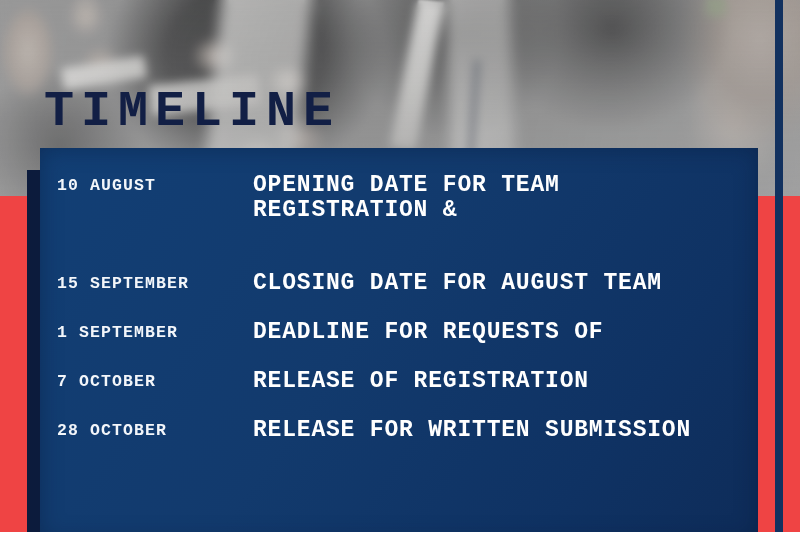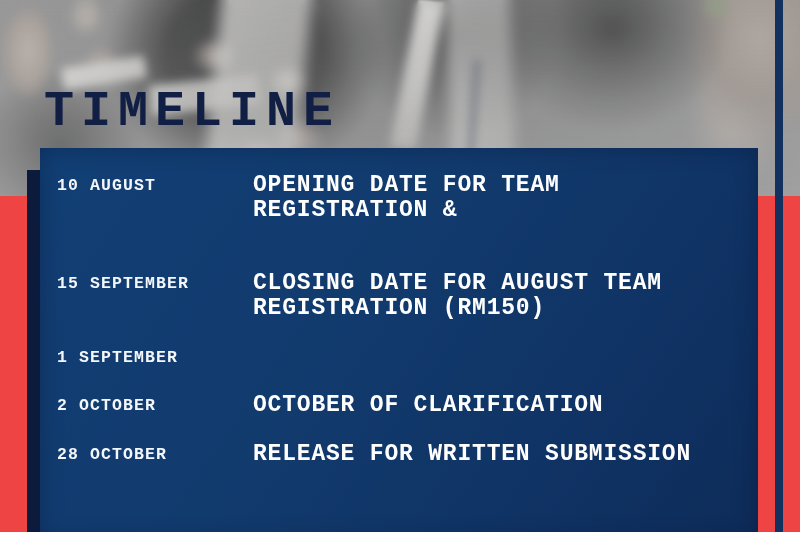--- a/index.html
+++ b/index.html
@@ -227,34 +227,34 @@
         </div>
       </div>
 
       <div class="row">
       </div>
 
       <div class="row">
         <div class="row-date">15 SEPTEMBER</div>
         <div class="row-desc">
           <span class="l1">CLOSING DATE FOR AUGUST TEAM</span>
-          <span class="l2">REGISTRATION (RM150)</span>
         </div>
       </div>
 
       <div class="row">
         <div class="row-date">1 SEPTEMBER</div>
         <div class="row-desc">
-        </div>
-      </div>
-
-      <div class="row">
-        <div class="row-date">2 OCTOBER</div>
-        <div class="row-desc">
-          <span class="l1">OCTOBER OF CLARIFICATION</span>
+          <span class="l1">DEADLINE FOR REQUESTS OF</span>
+        </div>
+      </div>
+
+      <div class="row">
+        <div class="row-date">7 OCTOBER</div>
+        <div class="row-desc">
+          <span class="l1">RELEASE OF REGISTRATION</span>
         </div>
       </div>
 
       <div class="row">
         <div class="row-date">28 OCTOBER</div>
         <div class="row-desc">
           <span class="l1">RELEASE FOR WRITTEN SUBMISSION</span>
         </div>
       </div>
 

